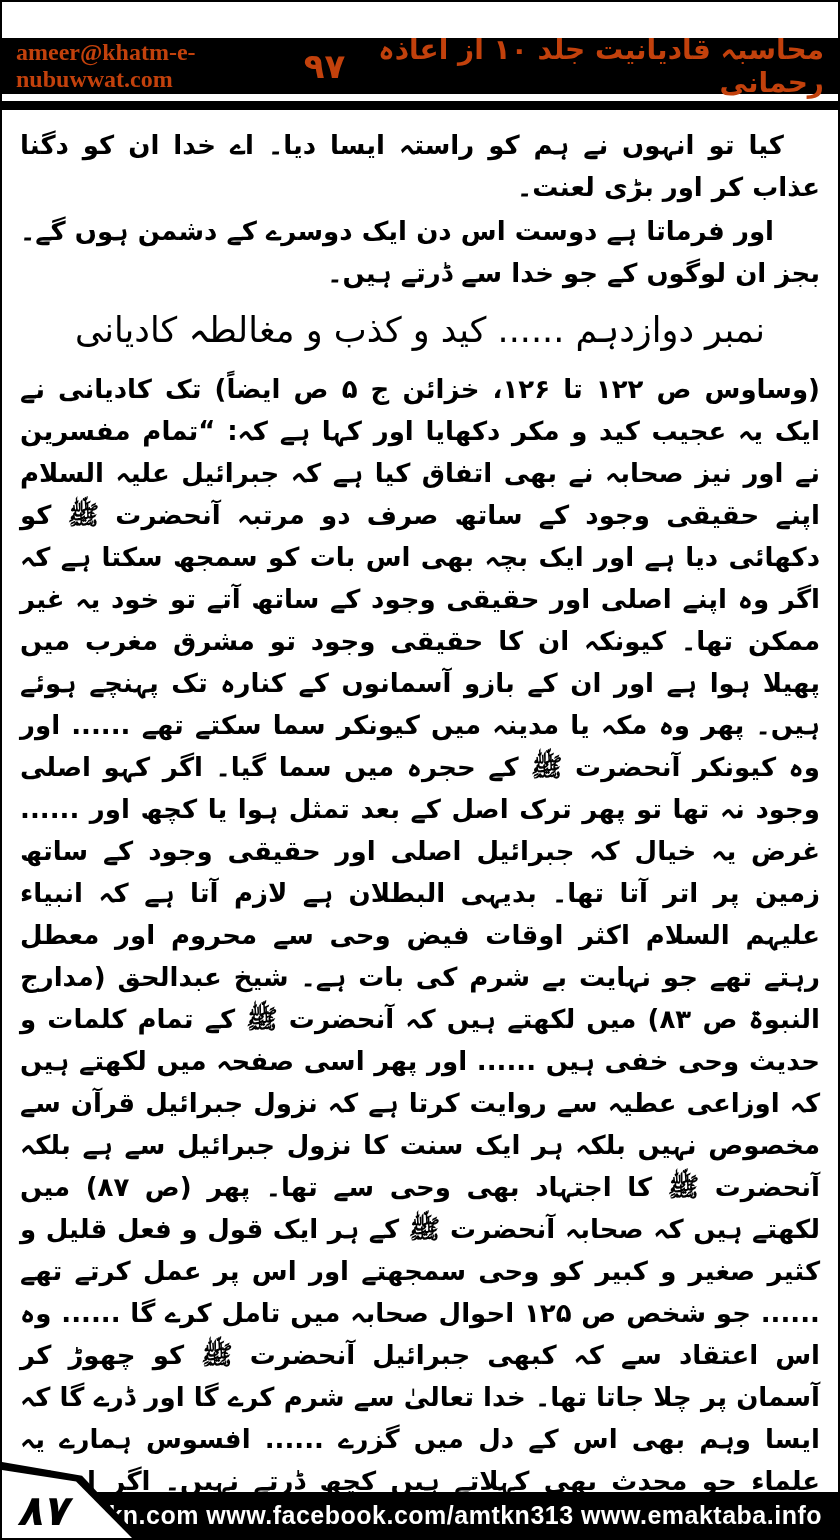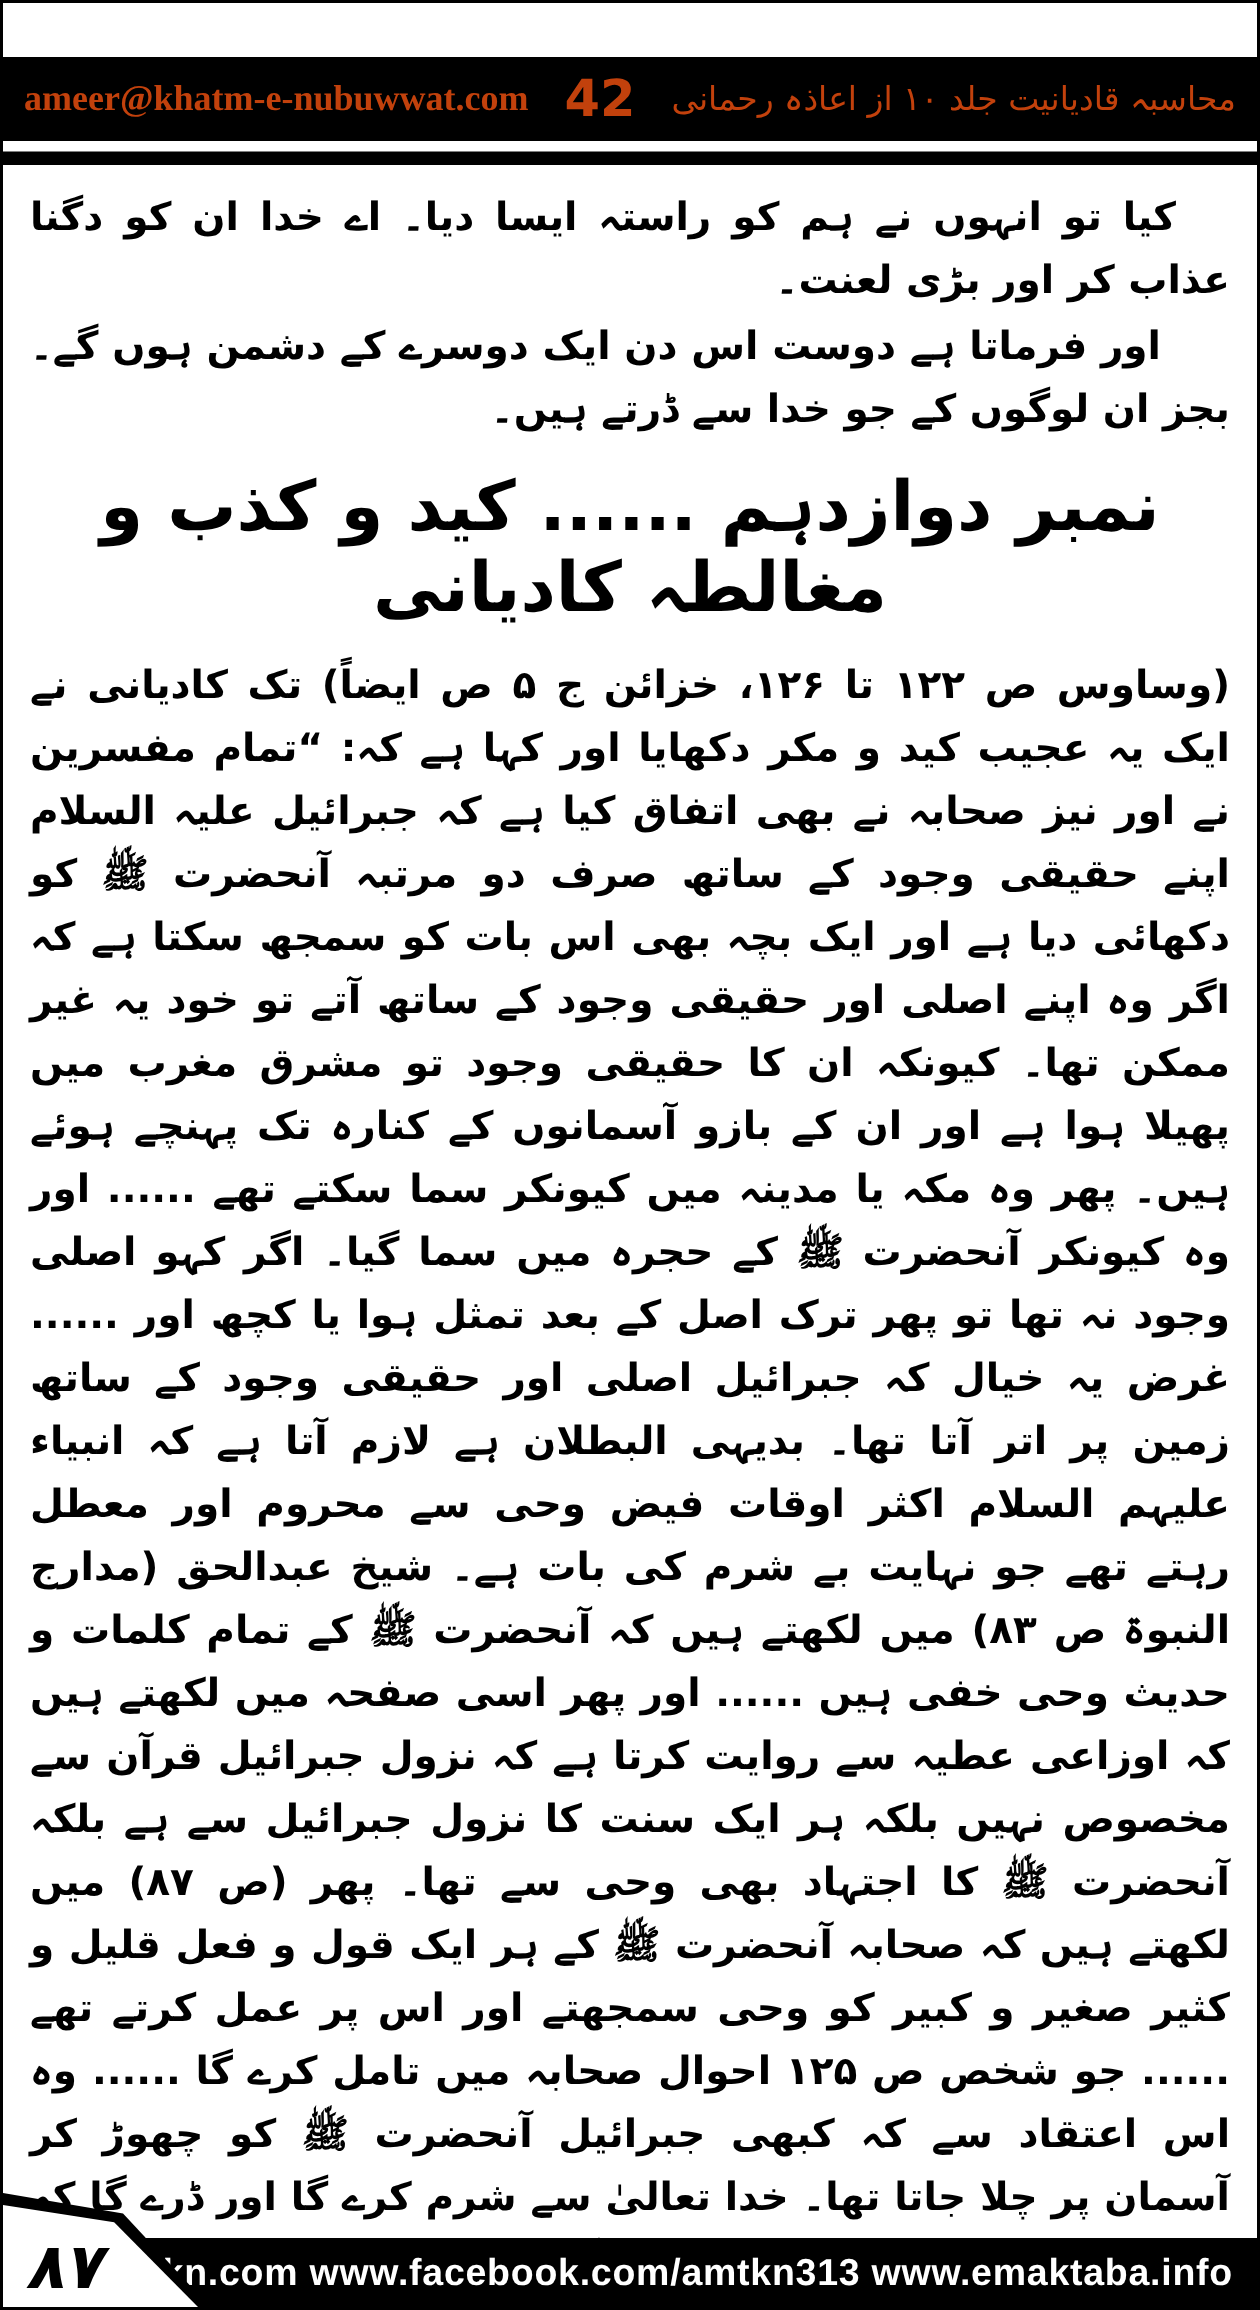--- a/index.html
+++ b/index.html
@@ -32,22 +32,22 @@
     font-weight: bold;
     font-size: 24px;
     direction: ltr;
   }
   .topbar .pagenum-top {
     font-size: 34px;
     font-weight: bold;
     direction: rtl;
   }
   .topbar .book-title {
-    font-size: 22px;
-    font-weight: normal;
+    font-size: 28px;
+    font-weight: bold;
     direction: rtl;
     text-align: right;
   }
   .header-rule {
     height: 9px;
     background: #000;
     margin-top: 7px;
   }
 
   
@@ -60,22 +60,22 @@
     font-size: 26px;
     font-weight: bold;
     line-height: 42px;
     text-align: justify;
     text-align-last: right;
   }
   .para.p1 { text-indent: 36px; margin-bottom: 2px; }
   .para.p2 { text-indent: 46px; margin-bottom: 10px; }
   .heading {
     direction: rtl;
-    font-size: 46px;
-    font-weight: bold;
+    font-size: 35px;
+    font-weight: normal;
     text-align: center;
     margin: 16px 0 18px 0;
   }
   .para.main { }
 
   
   .footer-bar {
     position: absolute;
     left: 0;
     bottom: 0;
@@ -124,21 +124,21 @@
     line-height: 1;
   }
 </style>
 </head>
 <body>
 
 <div class="page">
 
   <header class="topbar">
     <span class="email">ameer@khatm-e-nubuwwat.com</span>
-    <span class="pagenum-top">42</span>
+    <span class="pagenum-top">۹۷</span>
     <span class="book-title">محاسبہ قادیانیت جلد ۱۰ از اعاذہ رحمانی</span>
   </header>
 
   <div class="header-rule"></div>
 
   <main class="body-area">
     <p class="para p1">کیا تو انہوں نے ہم کو راستہ ایسا دیا۔ اے خدا ان کو دگنا عذاب کر اور بڑی لعنت۔</p>
     <p class="para p2">اور فرماتا ہے دوست اس دن ایک دوسرے کے دشمن ہوں گے۔ بجز ان لوگوں کے جو خدا سے ڈرتے ہیں۔</p>
     <h2 class="heading">نمبر دوازدہم ...... کید و کذب و مغالطہ کادیانی</h2>
     <p class="para main">(وساوس ص ۱۲۲ تا ۱۲۶، خزائن ج ۵ ص ایضاً) تک کادیانی نے ایک یہ عجیب کید و مکر دکھایا اور کہا ہے کہ: “تمام مفسرین نے اور نیز صحابہ نے بھی اتفاق کیا ہے کہ جبرائیل علیہ السلام اپنے حقیقی وجود کے ساتھ صرف دو مرتبہ آنحضرت ﷺ کو دکھائی دیا ہے اور ایک بچہ بھی اس بات کو سمجھ سکتا ہے کہ اگر وہ اپنے اصلی اور حقیقی وجود کے ساتھ آتے تو خود یہ غیر ممکن تھا۔ کیونکہ ان کا حقیقی وجود تو مشرق مغرب میں پھیلا ہوا ہے اور ان کے بازو آسمانوں کے کنارہ تک پہنچے ہوئے ہیں۔ پھر وہ مکہ یا مدینہ میں کیونکر سما سکتے تھے ...... اور وہ کیونکر آنحضرت ﷺ کے حجرہ میں سما گیا۔ اگر کہو اصلی وجود نہ تھا تو پھر ترک اصل کے بعد تمثل ہوا یا کچھ اور ...... غرض یہ خیال کہ جبرائیل اصلی اور حقیقی وجود کے ساتھ زمین پر اتر آتا تھا۔ بدیہی البطلان ہے لازم آتا ہے کہ انبیاء علیہم السلام اکثر اوقات فیض وحی سے محروم اور معطل رہتے تھے جو نہایت بے شرم کی بات ہے۔ شیخ عبدالحق (مدارج النبوۃ ص ۸۳) میں لکھتے ہیں کہ آنحضرت ﷺ کے تمام کلمات و حدیث وحی خفی ہیں ...... اور پھر اسی صفحہ میں لکھتے ہیں کہ اوزاعی عطیہ سے روایت کرتا ہے کہ نزول جبرائیل قرآن سے مخصوص نہیں بلکہ ہر ایک سنت کا نزول جبرائیل سے ہے بلکہ آنحضرت ﷺ کا اجتہاد بھی وحی سے تھا۔ پھر (ص ۸۷) میں لکھتے ہیں کہ صحابہ آنحضرت ﷺ کے ہر ایک قول و فعل قلیل و کثیر صغیر و کبیر کو وحی سمجھتے اور اس پر عمل کرتے تھے ...... جو شخص ص ۱۲۵ احوال صحابہ میں تامل کرے گا ...... وہ اس اعتقاد سے کہ کبھی جبرائیل آنحضرت ﷺ کو چھوڑ کر آسمان پر چلا جاتا تھا۔ خدا تعالیٰ سے شرم کرے گا اور ڈرے گا کہ ایسا وہم بھی اس کے دل میں گزرے ...... افسوس ہمارے یہ علماء جو محدث بھی کہلاتے ہیں کچھ ڈرتے نہیں۔ اگر ان کے ایسے عقیدہ کو ترک کرنا کفر ہے تو ایسا کفر اگر ملے تو زہے سعادت ہم ان کے ایسے ایمان سے سخت بیزار ہیں ...... ان لوگوں نے ہمارے نبی کے مرتبہ کو حضرت عیسیٰ کی نسبت ایسا گھٹایا جس کے تصور سے بدن پر لرزہ پڑتا ہے۔”</p>

